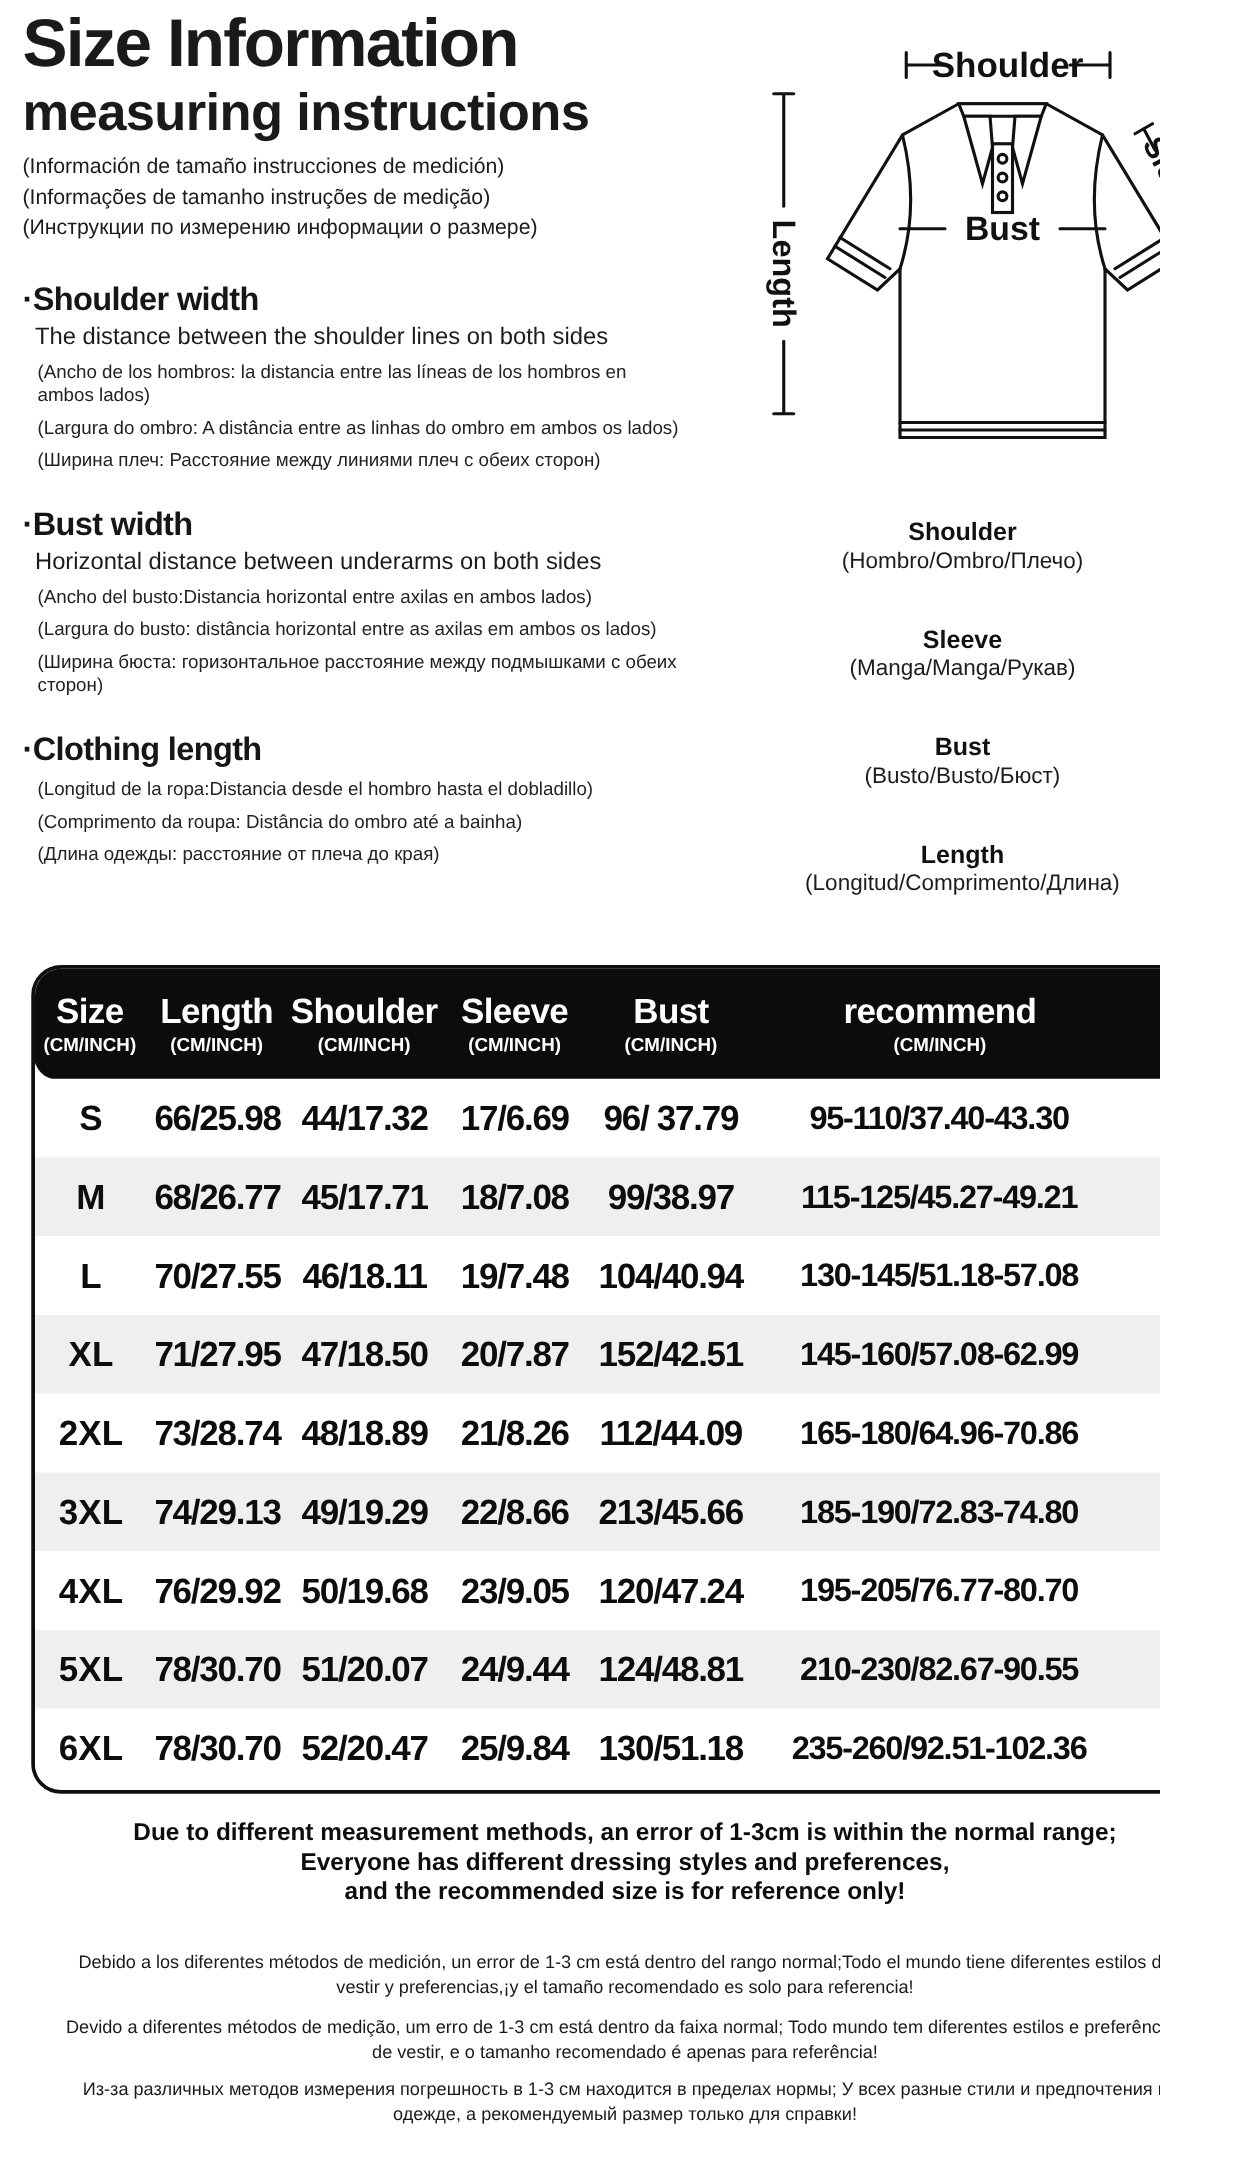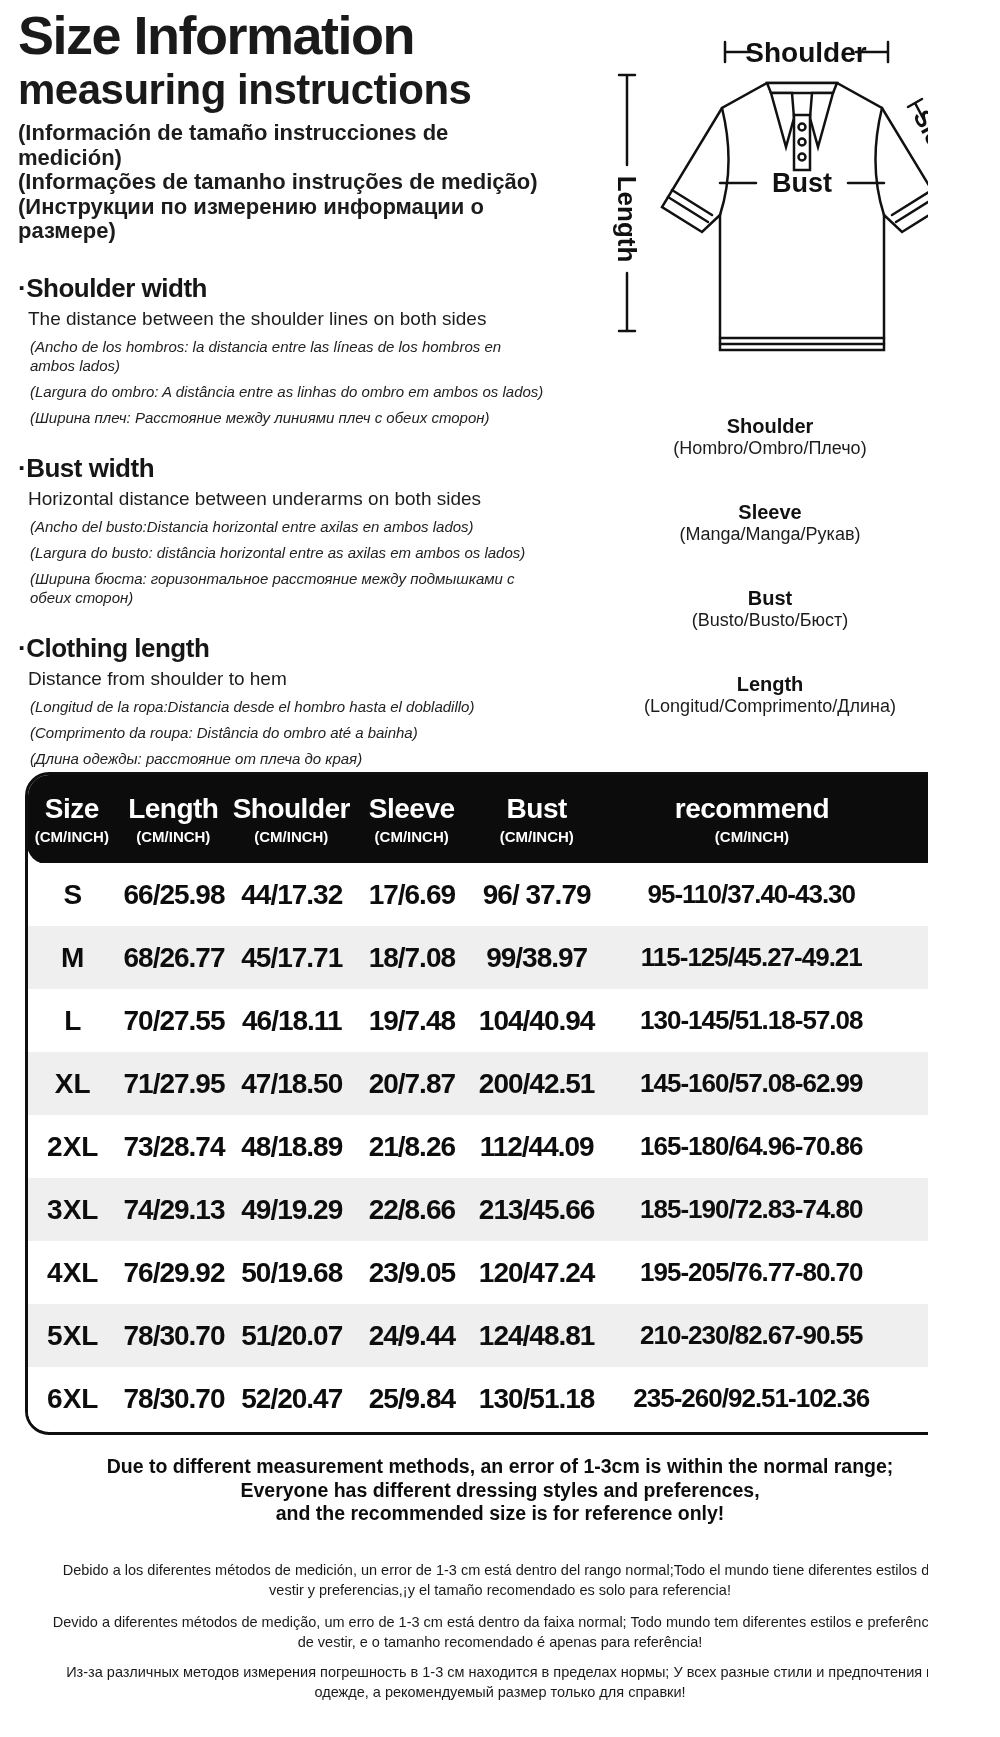--- a/index.html
+++ b/index.html
@@ -6,26 +6,26 @@
   html,body { background:#fff; }
   .page {
     position:relative; width:928px; height:1737px; background:#fff;
     font-family:"Liberation Sans","DejaVu Sans",sans-serif; color:#111; overflow:hidden;
   }
   
   .left-col { position:absolute; left:18px; top:6px; width:528px; }
   .title { font-size:54px; font-weight:bold; letter-spacing:-1.5px; line-height:1.08; color:#1a1a1a; }
   .subtitle { font-size:42px; font-weight:bold; letter-spacing:-0.5px; margin-top:2px; color:#1a1a1a; }
   .subtitle-trans { margin-top:7px; }
-  .subtitle-trans div { font-size:22px; line-height:24.5px; color:#1c1c1c;font-weight:bold; }
+  .subtitle-trans div { font-size:17px; line-height:24.5px; color:#1c1c1c; }
   .section { margin-top:26px; }
   .section.first { margin-top:29px; }
   .section-title { font-size:26px; font-weight:bold; letter-spacing:-0.5px; color:#161616; }
   .section-desc { font-size:19px; line-height:23px; margin:3px 0 4px 10px; color:#1c1c1c; }
-  .section-trans { font-size:15px; line-height:19px; margin:7px 0 0 12px; color:#222;font-style:italic; }
+  .section-trans { font-size:15px; line-height:19px; margin:7px 0 0 12px; color:#222; }
   
   .diagram-svg { position:absolute; left:550px; top:15px; width:450px; height:375px; }
   .diagram-svg text { font-family:"Liberation Sans","DejaVu Sans",sans-serif; font-weight:bold; fill:#111; }
   
   .legend { position:absolute; left:540px; top:415px; width:460px; text-align:center; }
   .legend-block { margin-bottom:42px; }
   .legend-name { font-size:20px; font-weight:bold; line-height:22px; color:#111; }
   .legend-trans { font-size:18px; line-height:22px; color:#1c1c1c; }
   
   .size-table {
@@ -81,21 +81,20 @@
     <div class="section">
       <div class="section-title">·Bust width</div>
       <div class="section-desc">Horizontal distance between underarms on both sides</div>
       <div class="section-trans">(Ancho del busto:Distancia horizontal entre axilas en ambos lados)</div>
       <div class="section-trans">(Largura do busto: distância horizontal entre as axilas em ambos os lados)</div>
       <div class="section-trans">(Ширина бюста: горизонтальное расстояние между подмышками с обеих сторон)</div>
     </div>
 
     <div class="section">
       <div class="section-title">·Clothing length</div>
-      <div class="section-desc">Distance from shoulder to hem</div>
       <div class="section-trans">(Longitud de la ropa:Distancia desde el hombro hasta el dobladillo)</div>
       <div class="section-trans">(Comprimento da roupa: Distância do ombro até a bainha)</div>
       <div class="section-trans">(Длина одежды: расстояние от плеча до края)</div>
     </div>
   </div>
 
   <svg class="diagram-svg" viewBox="0 0 450 375">
     <g stroke="#111" stroke-width="2.5" fill="none" stroke-linecap="round">
 
       <path d="M175,27 V47 M175,37 H206 M306,37 H338 M338,27 V47"></path>
@@ -197,21 +196,21 @@
           <div class="tcell shoulder">46/18.11</div>
           <div class="tcell sleeve">19/7.48</div>
           <div class="tcell bust">104/40.94</div>
           <div class="tcell recommend">130-145/51.18-57.08</div>
         </div>
         <div class="trow">
           <div class="tcell size">XL</div>
           <div class="tcell length">71/27.95</div>
           <div class="tcell shoulder">47/18.50</div>
           <div class="tcell sleeve">20/7.87</div>
-          <div class="tcell bust">200/42.51</div>
+          <div class="tcell bust">152/42.51</div>
           <div class="tcell recommend">145-160/57.08-62.99</div>
         </div>
         <div class="trow">
           <div class="tcell size">2XL</div>
           <div class="tcell length">73/28.74</div>
           <div class="tcell shoulder">48/18.89</div>
           <div class="tcell sleeve">21/8.26</div>
           <div class="tcell bust">112/44.09</div>
           <div class="tcell recommend">165-180/64.96-70.86</div>
         </div>

